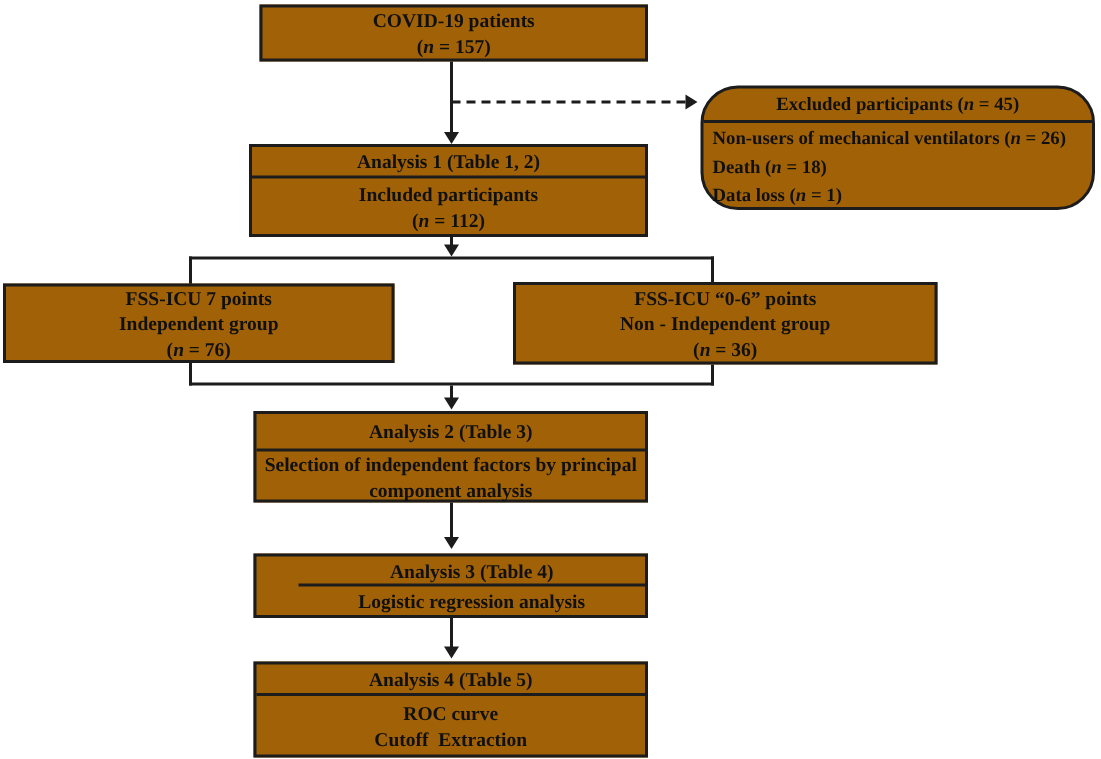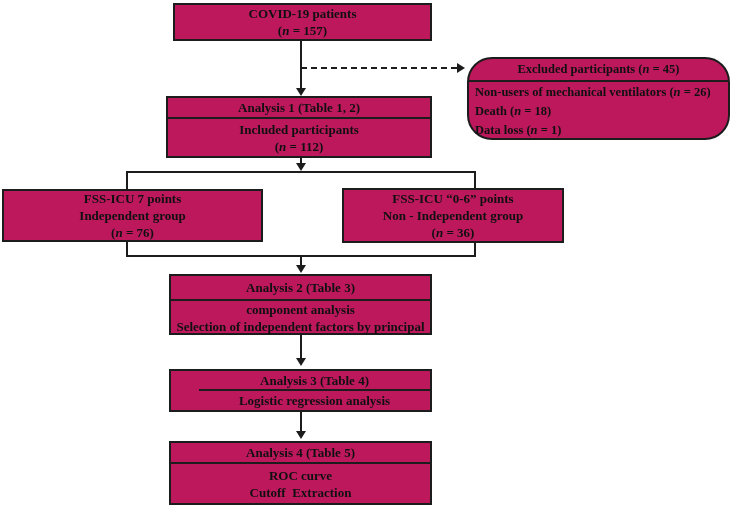--- a/index.html
+++ b/index.html
@@ -2,21 +2,21 @@
 <html><head>
 <meta charset="utf-8">
 <style>
   html,body { margin:0; padding:0; background:#ffffff; }
   #stage {
     position:relative; width:734px; height:506px; background:#ffffff;
     font-family:"Liberation Serif", serif; font-weight:bold; color:#101010;
     overflow:hidden;
   }
   .box {
-    position:absolute; border:2px solid #1c1c1c; background:#be185d;
+    position:absolute; border:2px solid #1c1c1c; background:#a16207;
     box-sizing:border-box; display:flex; flex-direction:column;
     align-items:center; justify-content:center; text-align:center;
     font-size:13px; line-height:17px;
   }
   .split { padding:0; justify-content:flex-start; }
   .box-header {
     width:100%; box-sizing:border-box; border-bottom:2px solid #1c1c1c;
     display:flex; align-items:center; justify-content:center; flex:0 0 auto;
   }
   .box-body {
@@ -51,21 +51,21 @@
   #box-excl    { left:467px; top:57px;  width:263px; height:83px; font-size:12.5px;border-radius:25px; }
   #box-excl .box-header { height:23px; }
   #box-a1      { left:166px; top:96px;  width:266px; height:62px; }
   #box-a1 .box-header { height:21px; }
   #v-a1stub    { left:300px; top:158px; height:6px; }
   #ah-split    { left:296px; top:163px; }
   #h-split     { left:126px; top:171px; width:350px; }
   #v-splitL    { left:126px; top:171px; height:19px; }
   #v-splitR    { left:474px; top:171px; height:18px; }
   #box-bl      { left:2px;   top:189px; width:261px; height:53px;align-items:center; }
-  #box-br      { left:342px; top:188px; width:222px; height:55px; }
+  #box-br      { left:342px; top:188px; width:283px; height:55px; }
   #v-mergeL    { left:126px; top:242px; height:15px; }
   #v-mergeR    { left:474px; top:243px; height:14px; }
   #h-merge     { left:126px; top:255px; width:350px; }
   #v-a2stub    { left:300px; top:257px; height:9px; }
   #ah-a2       { left:296px; top:265px; }
   #box-a2      { left:169px; top:274px; width:263px; height:61px; }
   #box-a2 .box-header { height:25px; }
   #v-a23       { left:300px; top:335px; height:25px; }
   #ah-a3       { left:296px; top:358px; }
   #box-a3      { left:169px; top:369px; width:263px; height:43px;padding-left:28px; }
@@ -134,22 +134,22 @@
   <div class="vline" id="v-mergeR"></div>
   <div class="hline" id="h-merge"></div>
   <div class="vline" id="v-a2stub"></div>
   <div class="arr-down" id="ah-a2"></div>
 
   <div class="box split" id="box-a2">
     <div class="box-header">
       <span class="line">Analysis 2 (Table 3)</span>
     </div>
     <div class="box-body">
+      <span class="line">Selection of independent factors by principal</span>
       <span class="line">component analysis</span>
-      <span class="line">Selection of independent factors by principal</span>
     </div>
   </div>
 
   <div class="vline" id="v-a23"></div>
   <div class="arr-down" id="ah-a3"></div>
 
   <div class="box split" id="box-a3">
     <div class="box-header">
       <span class="line">Analysis 3 (Table 4)</span>
     </div>

